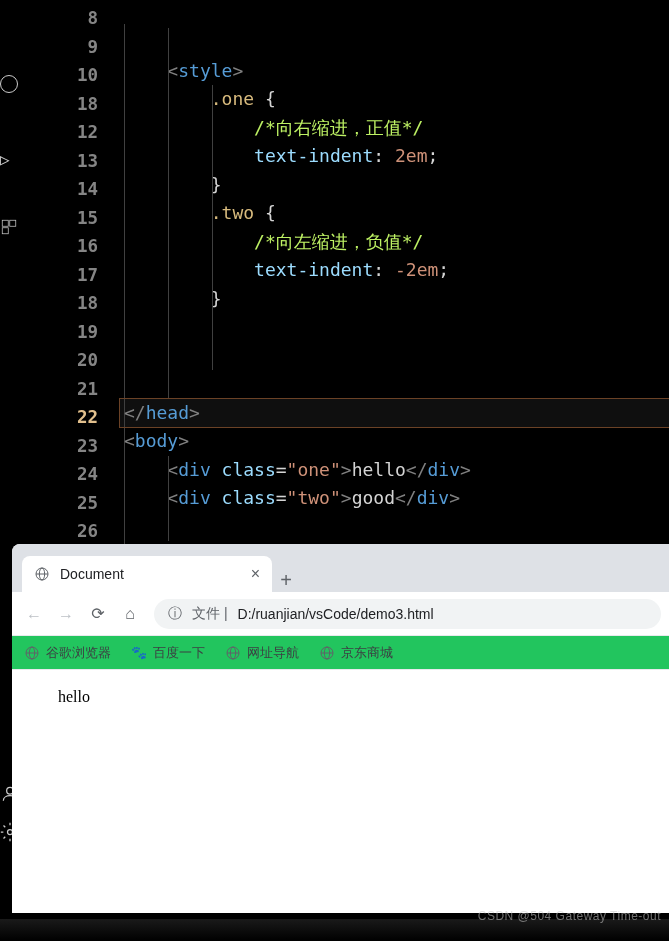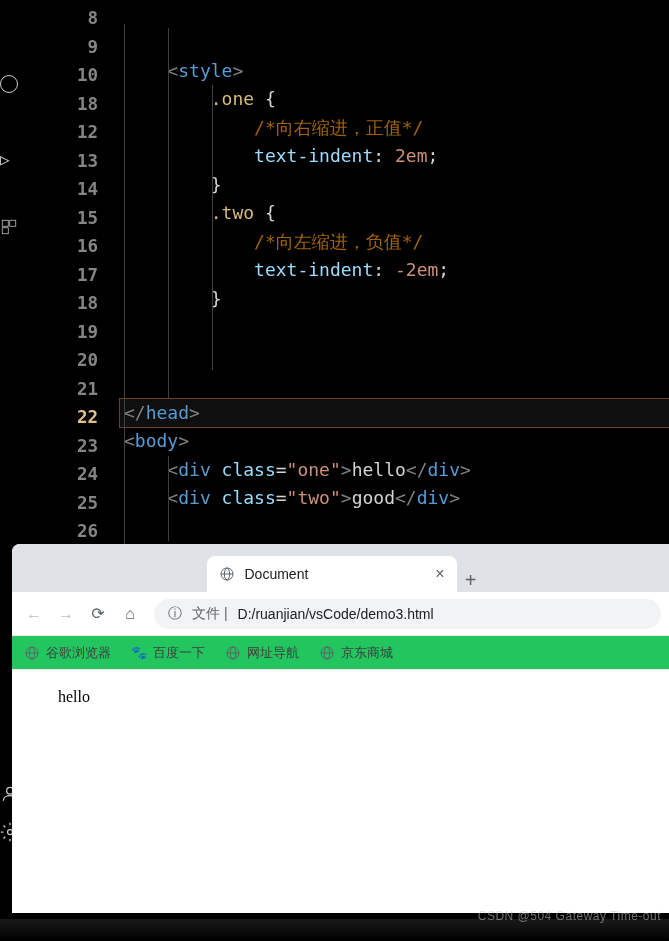--- a/index.html
+++ b/index.html
@@ -21,29 +21,29 @@
   .code-area { flex:1; background:#000; padding-top:4px; position:relative;margin-top:24px; }
   .vline { position:absolute; left:4px; top:0; bottom:0; width:1px; background:#404040; }
   .code-line { height:28.5px; line-height:28.5px; font-size:18px; white-space:pre; position:relative; padding-left:4px; font-weight:500;}
   .code-line.hl { background:rgba(60,60,60,.25); outline:1px solid #6b4226; }
   .indent-guide { position:absolute; top:0; bottom:0; width:1px; background:#404040; }
   
   .t-p { color:#808080; }
   .t-tag { color:#569cd6; }
   .t-sel { color:#d7ba7d; }
   .t-w { color:#d4d4d4; }
-  .t-com { color:#a16207; }
+  .t-com { color:#bef264; }
   .t-prop { color:#9cdcfe; }
   .t-val { color:#ce9178; }
   .t-attr { color:#9cdcfe; }
   .t-str { color:#ce9178; }
   .t-txt { color:#d4d4d4; }
   
   .browser { position:absolute; top:544px; left:12px; right:0; bottom:28px; background:#fff; border-top-left-radius:8px; font-family:-apple-system,"Segoe UI",Arial,sans-serif; }
-  .tab-strip { height:48px; background:#dee1e6; display:flex; align-items:flex-end; border-top-left-radius:8px; padding-left:10px;justify-content:center; }
+  .tab-strip { height:48px; background:#dee1e6; display:flex; align-items:flex-end; border-top-left-radius:8px; padding-left:10px; }
   .tab { height:36px; background:#fff; border-radius:8px 8px 0 0; display:flex; align-items:center; padding:0 12px; gap:10px; min-width:250px; }
   .tab-globe { width:16px; height:16px; }
   .tab-title { flex:1; font-size:14px; color:#202124; }
   .tab-close { font-size:16px; color:#5f6368; cursor:pointer; }
   .tab-new { width:28px; text-align:center; font-size:20px; color:#5f6368; cursor:pointer; }
   
   .toolbar { height:44px; background:#fff; display:flex; align-items:center; padding:0 8px; gap:4px; border-bottom:1px solid #e8eaed;}
   .nav-btn { width:28px; height:28px; display:flex; align-items:center; justify-content:center; color:#5f6368; cursor:pointer; border-radius:50%;}
   .nav-btn.dis { color:#bdc1c6; }
   .addr { flex:1; height:30px; background:#f1f3f4; border-radius:15px; display:flex; align-items:center; padding:0 14px; gap:10px; margin-left:6px;}

